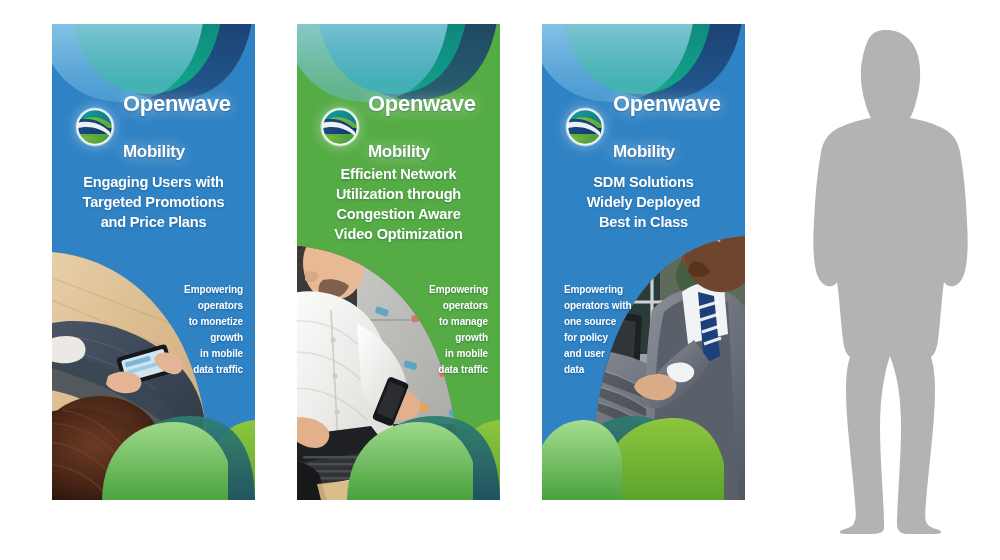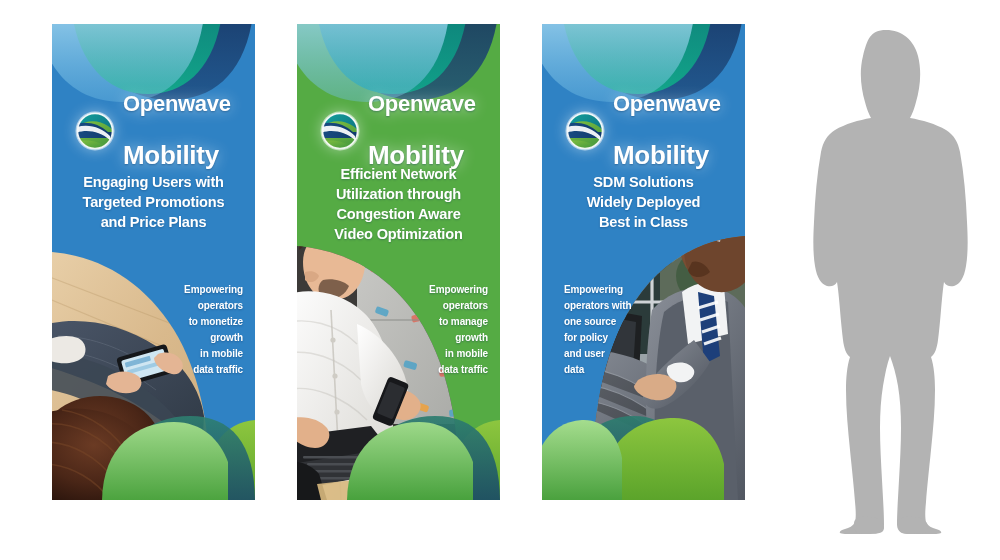--- a/index.html
+++ b/index.html
@@ -37,21 +37,21 @@
     filter:drop-shadow(0 0 7px rgba(255,255,255,.45));
   }
   .logo-mark{width:42px;height:42px;flex:0 0 auto;}
   .logo-words{
     display:flex;flex-direction:column;line-height:.92;
     color:#ffffff;font-weight:bold;letter-spacing:-.3px;
     text-shadow:0 1px 2px rgba(0,40,80,.35);
     gap:30px;
   }
   .logo-words .l1{font-size:22px;}
-  .logo-words .l2{font-size:26px;}
+  .logo-words .l2{font-size:17px;}
 
   
   .headline{
     position:absolute;left:10px;top:148px;width:183px;
     text-align:center;color:#ffffff;
     font-weight:bold;font-size:15.5px;line-height:1.30;
     letter-spacing:-.2px;
     text-shadow:0 1px 2px rgba(0,40,80,.30);
     transform:scaleX(.94);transform-origin:50% 50%;
   }

